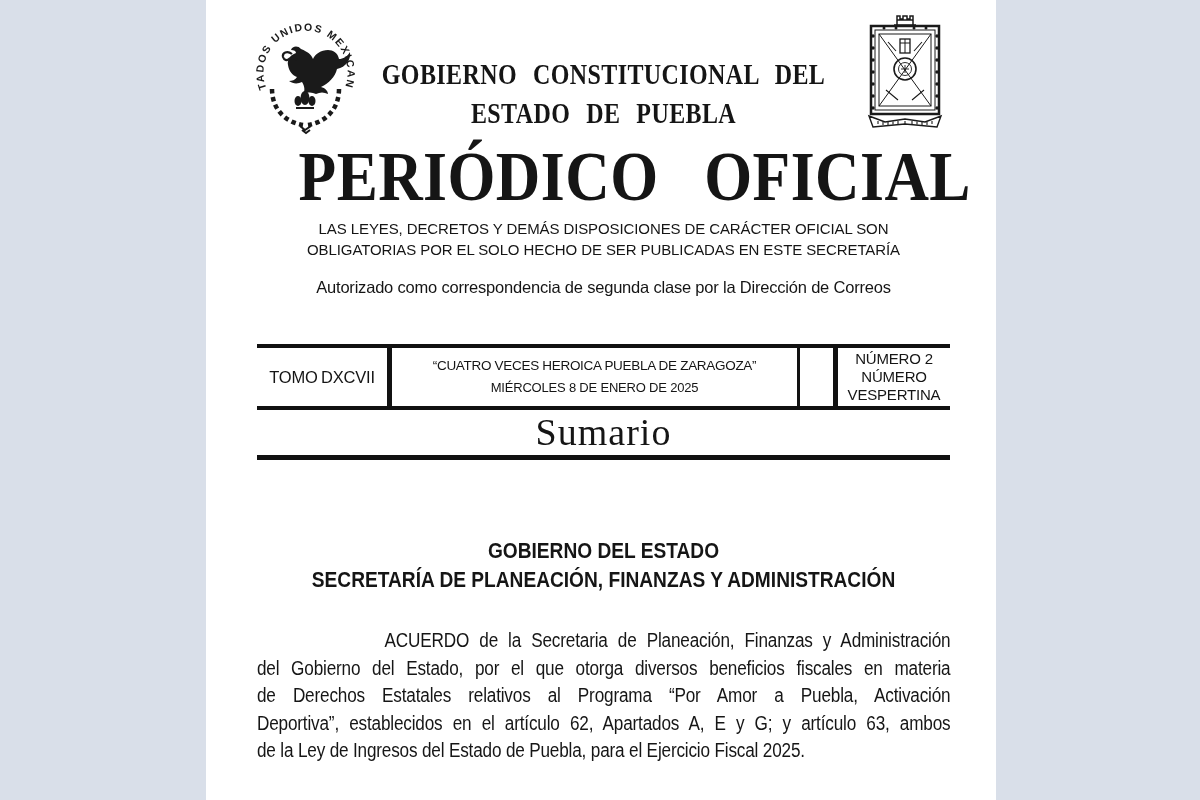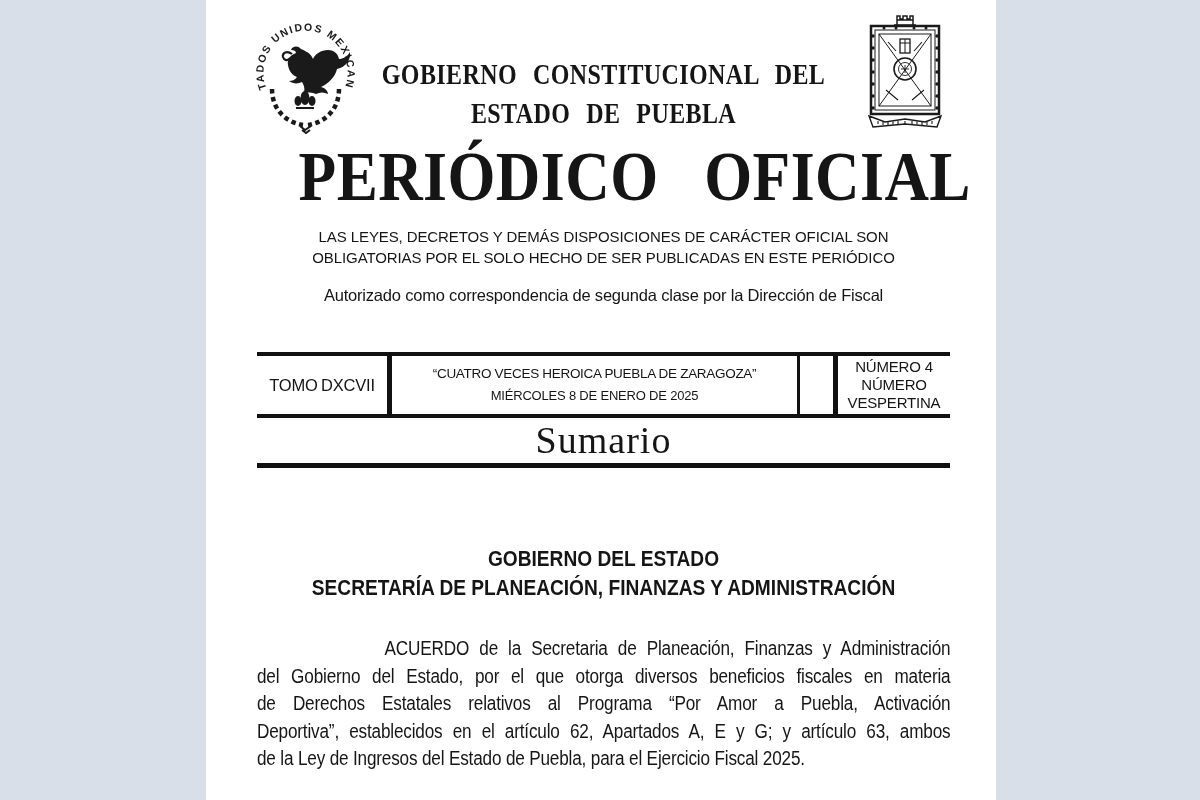--- a/index.html
+++ b/index.html
@@ -37,21 +37,21 @@
     margin-top: 10px;
     text-align: center;
     font-family: "Liberation Serif", serif;
     font-weight: bold;
     font-size: 70px; line-height: 70px;
     word-spacing: 34px; letter-spacing: 0.5px;
     white-space: nowrap;
     transform: scaleX(0.88); transform-origin: 50% 50%;
   }
   .legal-notice {
-    margin-top: 14px;
+    margin-top: 6px;
     text-align: center;
     font-size: 15px; line-height: 21px;
     letter-spacing: -0.1px;
   }
   .authorization {
     margin-top: 16px;
     text-align: center;
     font-size: 16.5px; line-height: 23px;
     letter-spacing: -0.2px;
   }
@@ -181,36 +181,36 @@
 
     <div class="gov-block">
       <div>GOBIERNO CONSTITUCIONAL DEL</div>
       <div>ESTADO DE PUEBLA</div>
     </div>
 
     <div class="gazette-title">PERIÓDICO OFICIAL</div>
 
     <div class="legal-notice">
       <div>LAS LEYES, DECRETOS Y DEMÁS DISPOSICIONES DE CARÁCTER OFICIAL SON</div>
-      <div>OBLIGATORIAS POR EL SOLO HECHO DE SER PUBLICADAS EN ESTE PERIÓDICO</div>
+      <div>OBLIGATORIAS POR EL SOLO HECHO DE SER PUBLICADAS EN ESTE SECRETARÍA</div>
     </div>
 
     <div class="authorization">
-      <div>Autorizado como correspondencia de segunda clase por la Dirección de Fiscal</div>
+      <div>Autorizado como correspondencia de segunda clase por la Dirección de Correos</div>
     </div>
 
     <div class="issue-bar">
       <div class="cell cell-tomo">TOMO DXCVII</div>
       <div class="cell cell-motto">
         <div class="motto-line">“CUATRO VECES HEROICA PUEBLA DE ZARAGOZA”</div>
         <div class="date-line">MIÉRCOLES 8 DE ENERO DE 2025</div>
       </div>
       <div class="cell cell-spacer"></div>
       <div class="cell cell-number">
-        <div>NÚMERO 4</div>
+        <div>NÚMERO 2</div>
         <div>NÚMERO</div>
         <div>VESPERTINA</div>
       </div>
     </div>
 
     <div class="summary-band">
       <div class="summary-heading">Sumario</div>
     </div>
 
     <div class="section-heading">

